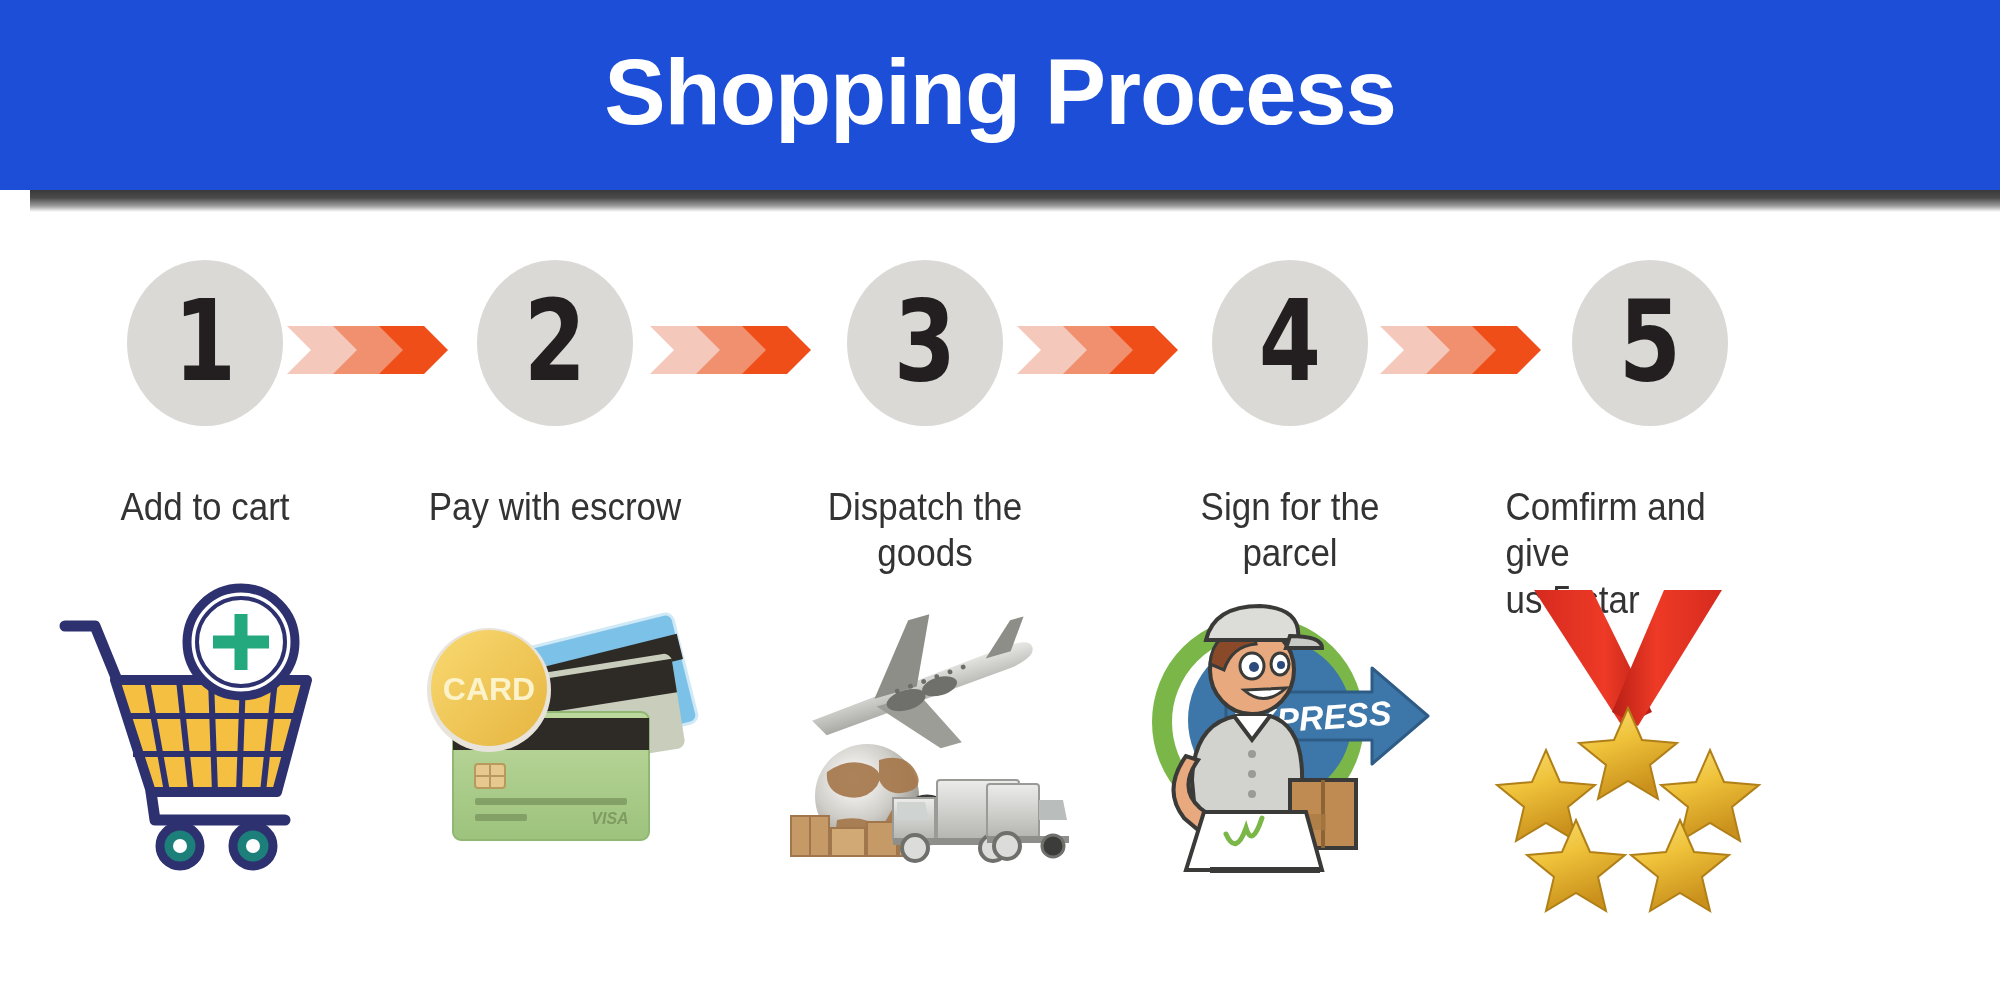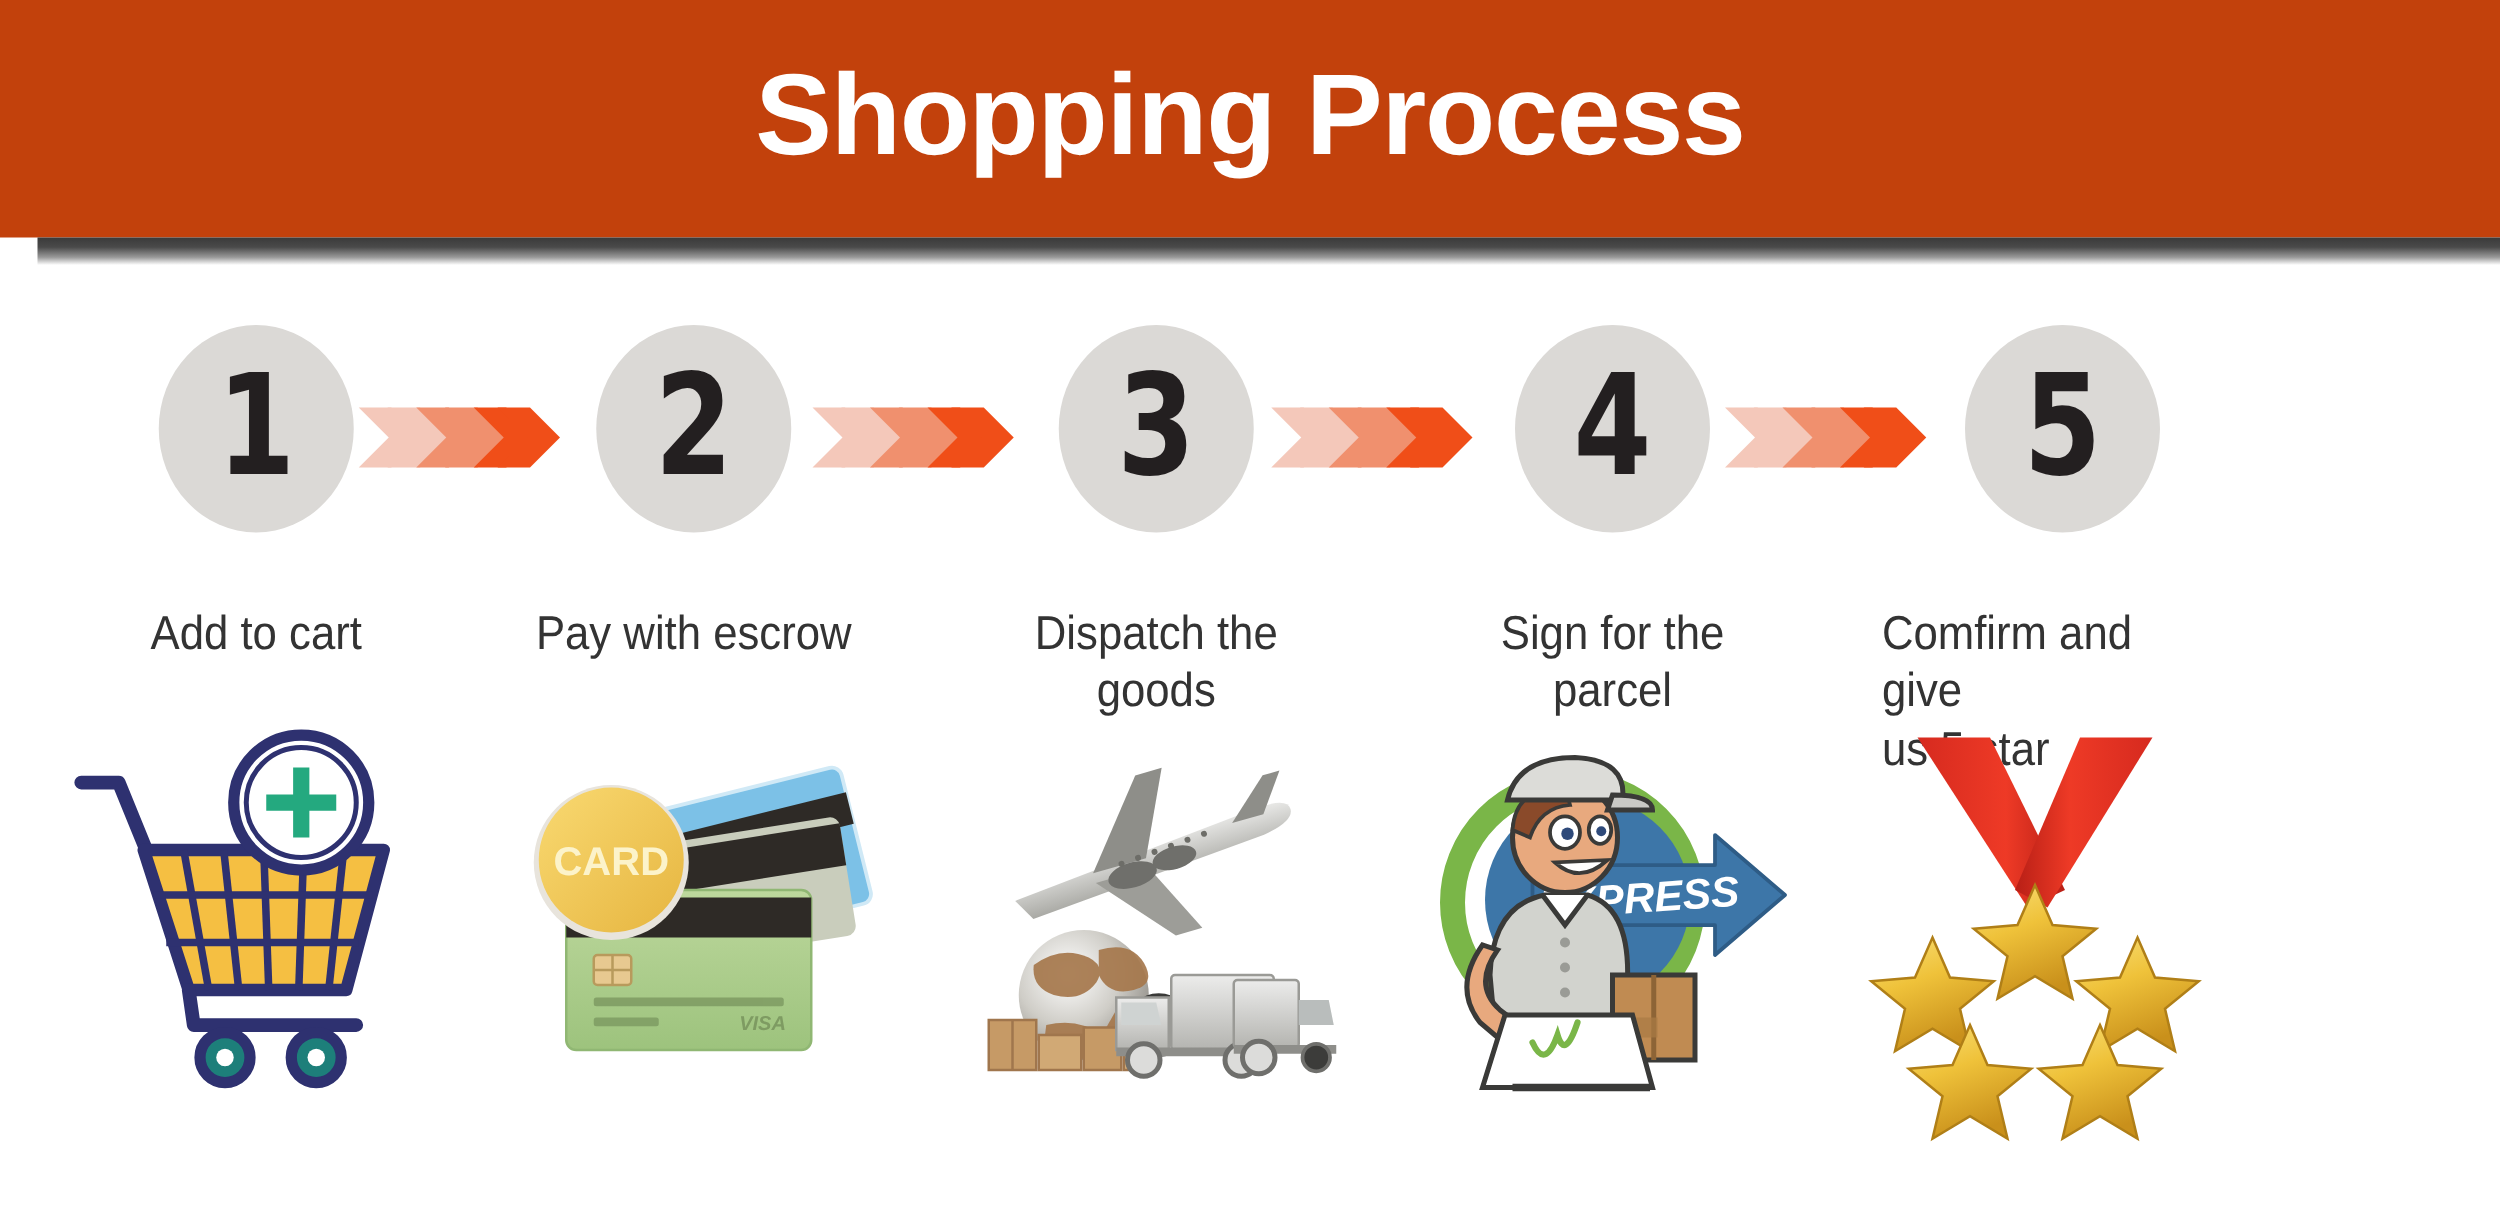--- a/index.html
+++ b/index.html
@@ -6,21 +6,21 @@
   body{
     width:2000px;height:983px;
     background:#ffffff;
     font-family:"Liberation Sans", sans-serif;
     overflow:hidden;
     position:relative;
   }
   
   .header{
     position:absolute;left:0;top:0;width:2000px;height:190px;
-    background:#c2410c;
+    background:#1d4ed8;
     display:flex;align-items:center;justify-content:center;
   }
   .header-title{
     color:#ffffff;
     font-size:92px;
     font-weight:bold;
     letter-spacing:-1px;
     line-height:1;
     text-align:center;
     margin-top:-6px;

